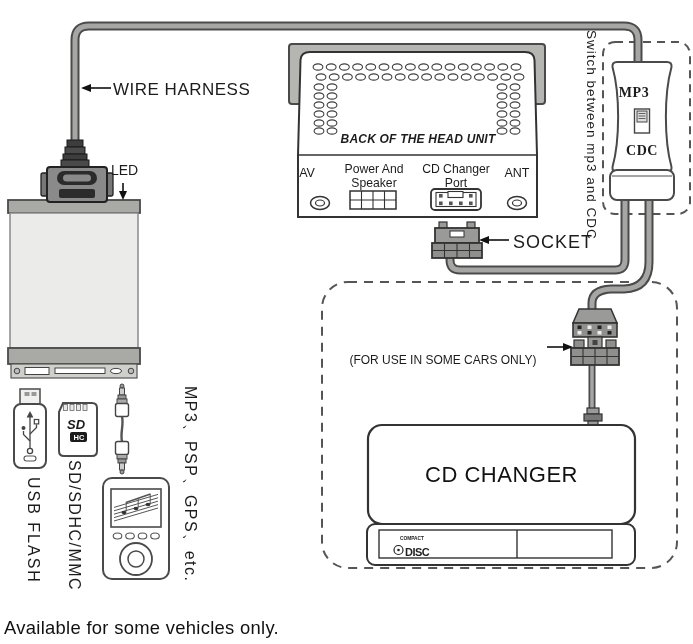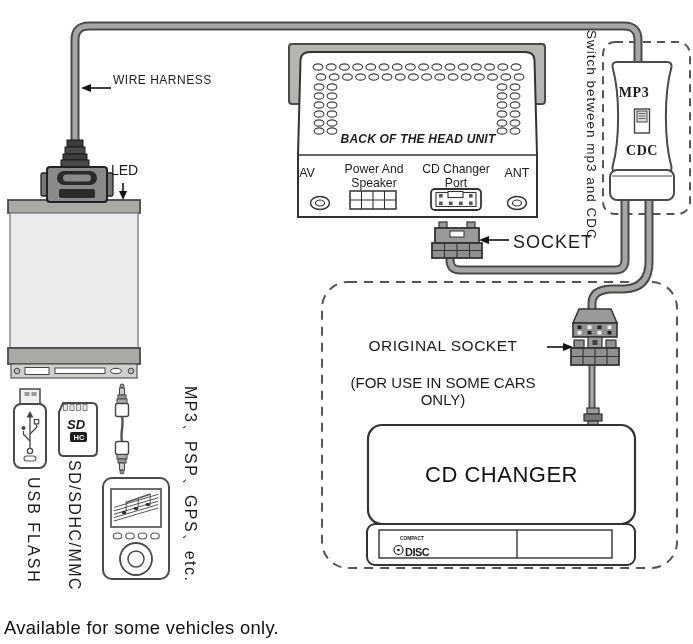--- a/index.html
+++ b/index.html
@@ -305,43 +305,42 @@
     <g>
       <line x1="487" y1="240" x2="509" y2="240" stroke="#111" stroke-width="1.6"></line>
       <polygon points="479,240 489,236 489,244" fill="#111"></polygon>
     </g>
     <g>
       <line x1="547" y1="347" x2="565" y2="347" stroke="#111" stroke-width="1.6"></line>
       <polygon points="573,347 563,343 563,351" fill="#111"></polygon>
     </g>
   </svg>
 
-  <div class="lbl" style="left:113px;top:73px;font-size:12px;letter-spacing:0.5px;">WIRE HARNESS</div>
+  <div class="lbl" style="left:113px;top:80px;font-size:17px;letter-spacing:0.5px;">WIRE HARNESS</div>
   <div class="lbl" style="left:111px;top:162px;font-size:14px;">LED</div>
 
   <div class="lbl c" style="left:300px;top:132px;width:236px;font-size:12px;font-weight:bold;letter-spacing:0.2px;font-style:italic;">BACK OF THE HEAD UNIT</div>
   <div class="lbl c" style="left:292px;top:166px;width:30px;font-size:12.5px;">AV</div>
   <div class="lbl c" style="left:339px;top:162px;width:70px;font-size:12.2px;line-height:1.18;">
     <span>Power And</span><br>
     <span>Speaker</span>
   </div>
   <div class="lbl c" style="left:420px;top:162px;width:72px;font-size:12.2px;line-height:1.18;">
     <span>CD Changer</span><br>
     <span>Port</span>
   </div>
   <div class="lbl c" style="left:502px;top:166px;width:30px;font-size:12.5px;">ANT</div>
 
   <div class="lbl" style="left:513px;top:232px;font-size:18px;letter-spacing:1px;">SOCKET</div>
 
   <div class="lbl c serifbold" style="left:618px;top:85px;width:32px;font-size:14px;letter-spacing:0.5px;">MP3</div>
   <div class="lbl c serifbold" style="left:618px;top:143px;width:48px;font-size:14px;letter-spacing:0.5px;">CDC</div>
   <div class="vtext" style="left:598px;top:30px;font-size:13.5px;letter-spacing:1px;">Switch between mp3 and CDC</div>
 
-  <div class="lbl c" style="left:341px;top:337px;width:204px;font-size:15.5px;letter-spacing:0.5px;">ORIGINAL SOCKET</div>
-  <div class="lbl c" style="left:331px;top:374px;width:224px;font-size:15px;">(FOR USE IN SOME CARS ONLY)</div>
+  <div class="lbl c" style="left:331px;top:353px;width:224px;font-size:12px;">(FOR USE IN SOME CARS ONLY)</div>
 
   <div class="lbl c" style="left:368px;top:462px;width:267px;font-size:22px;letter-spacing:0.5px;color:#111;">CD CHANGER</div>
 
   <div class="vtext" style="left:41px;top:477px;font-size:16px;letter-spacing:2px;">USB FLASH</div>
   <div class="vtext" style="left:82px;top:460px;font-size:16px;letter-spacing:1.5px;">SD/SDHC/MMC</div>
   <div class="vtext" style="left:198px;top:386px;font-size:16px;letter-spacing:1.5px;">MP3、PSP、GPS、etc.</div>
 
   <div class="lbl" style="left:4px;top:617px;font-size:18.4px;letter-spacing:0.3px;color:#111;">Available for some vehicles only.</div>
 
 </div>

